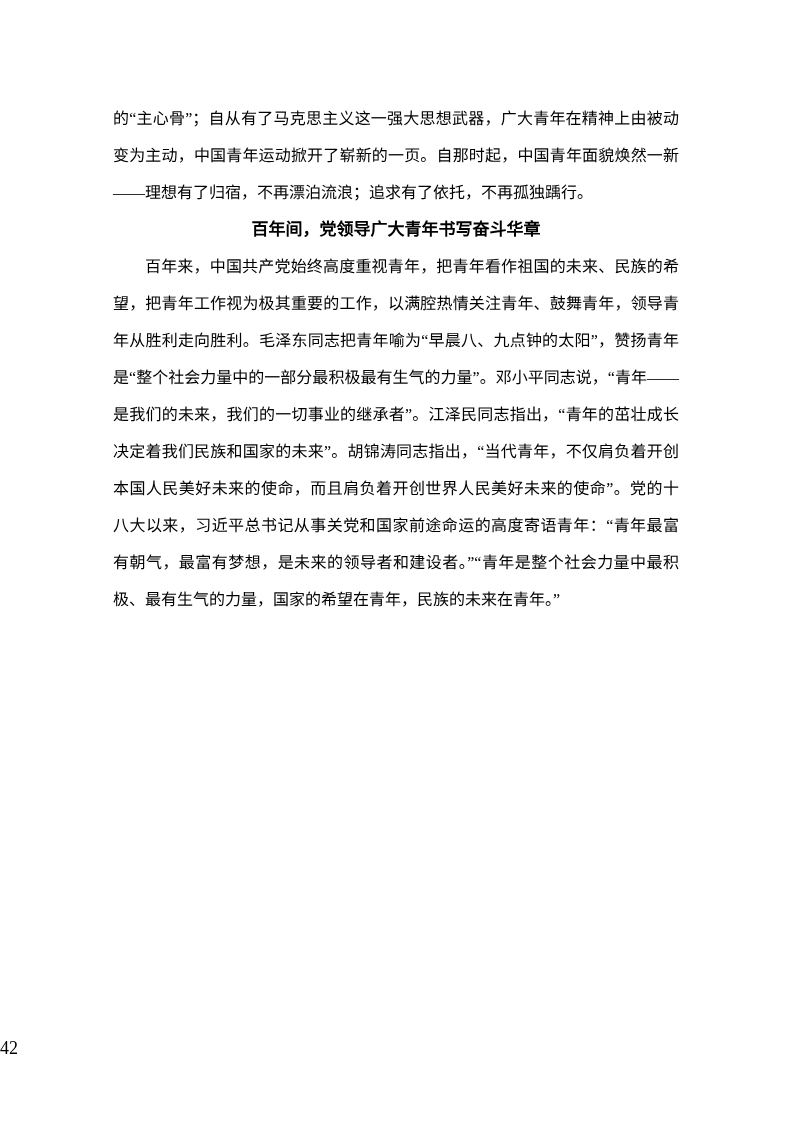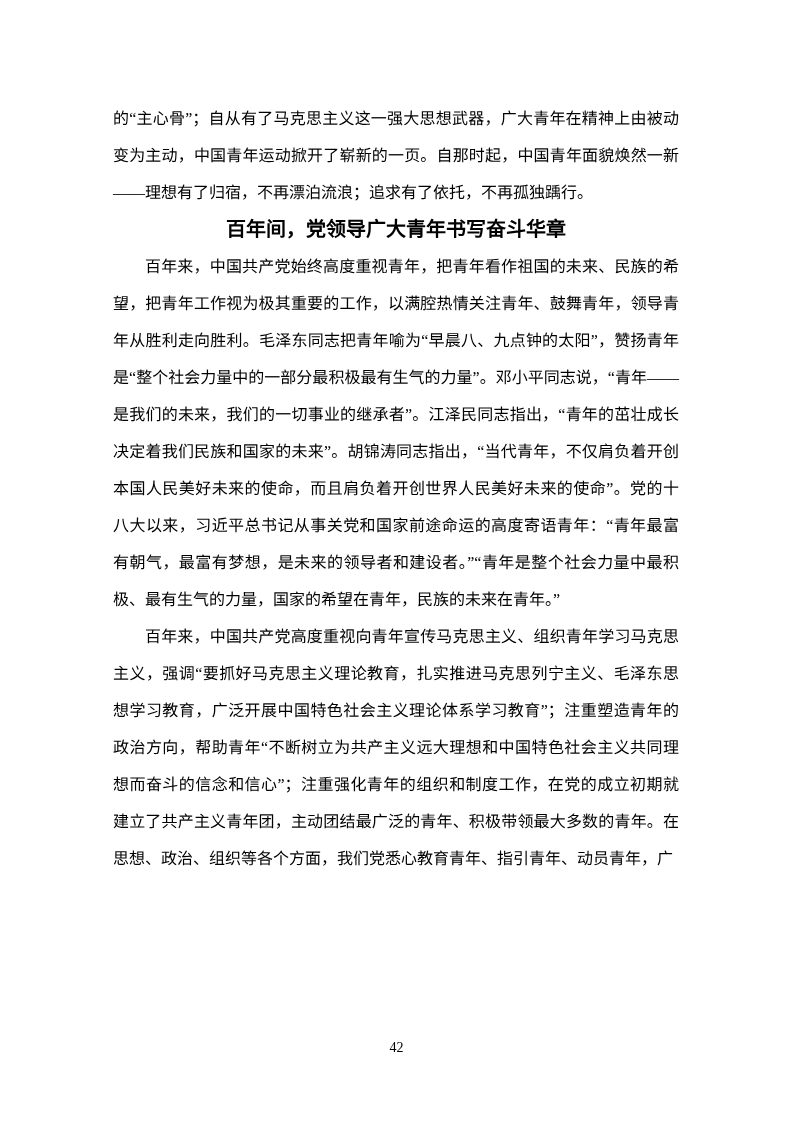--- a/index.html
+++ b/index.html
@@ -31,42 +31,40 @@
     padding: 0;
     text-indent: 2em;
   }
   .para.no-indent {
     text-indent: 0;
   }
   .section-heading {
     margin: 0;
     padding: 0;
     font-family: "Liberation Sans", "DejaVu Sans", sans-serif;
-    font-size: 20px;
+    font-size: 17px;
     font-weight: 700;
     line-height: 37px;
     text-align: center;
     text-indent: 0;
   }
   .page-number {
     position: absolute;
     top: 1038px;
     left: 0;
     width: 100%;
-    text-align: center;
-    font-size: 14px;
+    font-size: 18px;
     line-height: 20px;
     font-family: "Liberation Serif", "DejaVu Serif", serif;
     color: #000000;
   }
 </style>
 </head>
 <body>
 
 <div class="page">
   <div class="content">
     <p class="para no-indent">的“主心骨”；自从有了马克思主义这一强大思想武器，广大青年在精神上由被动变为主动，中国青年运动掀开了崭新的一页。自那时起，中国青年面貌焕然一新——理想有了归宿，不再漂泊流浪；追求有了依托，不再孤独踽行。</p>
     <h2 class="section-heading">百年间，党领导广大青年书写奋斗华章</h2>
     <p class="para">百年来，中国共产党始终高度重视青年，把青年看作祖国的未来、民族的希望，把青年工作视为极其重要的工作，以满腔热情关注青年、鼓舞青年，领导青年从胜利走向胜利。毛泽东同志把青年喻为“早晨八、九点钟的太阳”，赞扬青年是“整个社会力量中的一部分最积极最有生气的力量”。邓小平同志说，“青年——是我们的未来，我们的一切事业的继承者”。江泽民同志指出，“青年的茁壮成长决定着我们民族和国家的未来”。胡锦涛同志指出，“当代青年，不仅肩负着开创本国人民美好未来的使命，而且肩负着开创世界人民美好未来的使命”。党的十八大以来，习近平总书记从事关党和国家前途命运的高度寄语青年：“青年最富有朝气，最富有梦想，是未来的领导者和建设者。”“青年是整个社会力量中最积极、最有生气的力量，国家的希望在青年，民族的未来在青年。”</p>
-    <p class="para">百年来，中国共产党高度重视向青年宣传马克思主义、组织青年学习马克思主义，强调“要抓好马克思主义理论教育，扎实推进马克思列宁主义、毛泽东思想学习教育，广泛开展中国特色社会主义理论体系学习教育”；注重塑造青年的政治方向，帮助青年“不断树立为共产主义远大理想和中国特色社会主义共同理想而奋斗的信念和信心”；注重强化青年的组织和制度工作，在党的成立初期就建立了共产主义青年团，主动团结最广泛的青年、积极带领最大多数的青年。在思想、政治、组织等各个方面，我们党悉心教育青年、指引青年、动员青年，广</p>
   </div>
   <div class="page-number">42</div>
 </div>
 
 </body></html>

